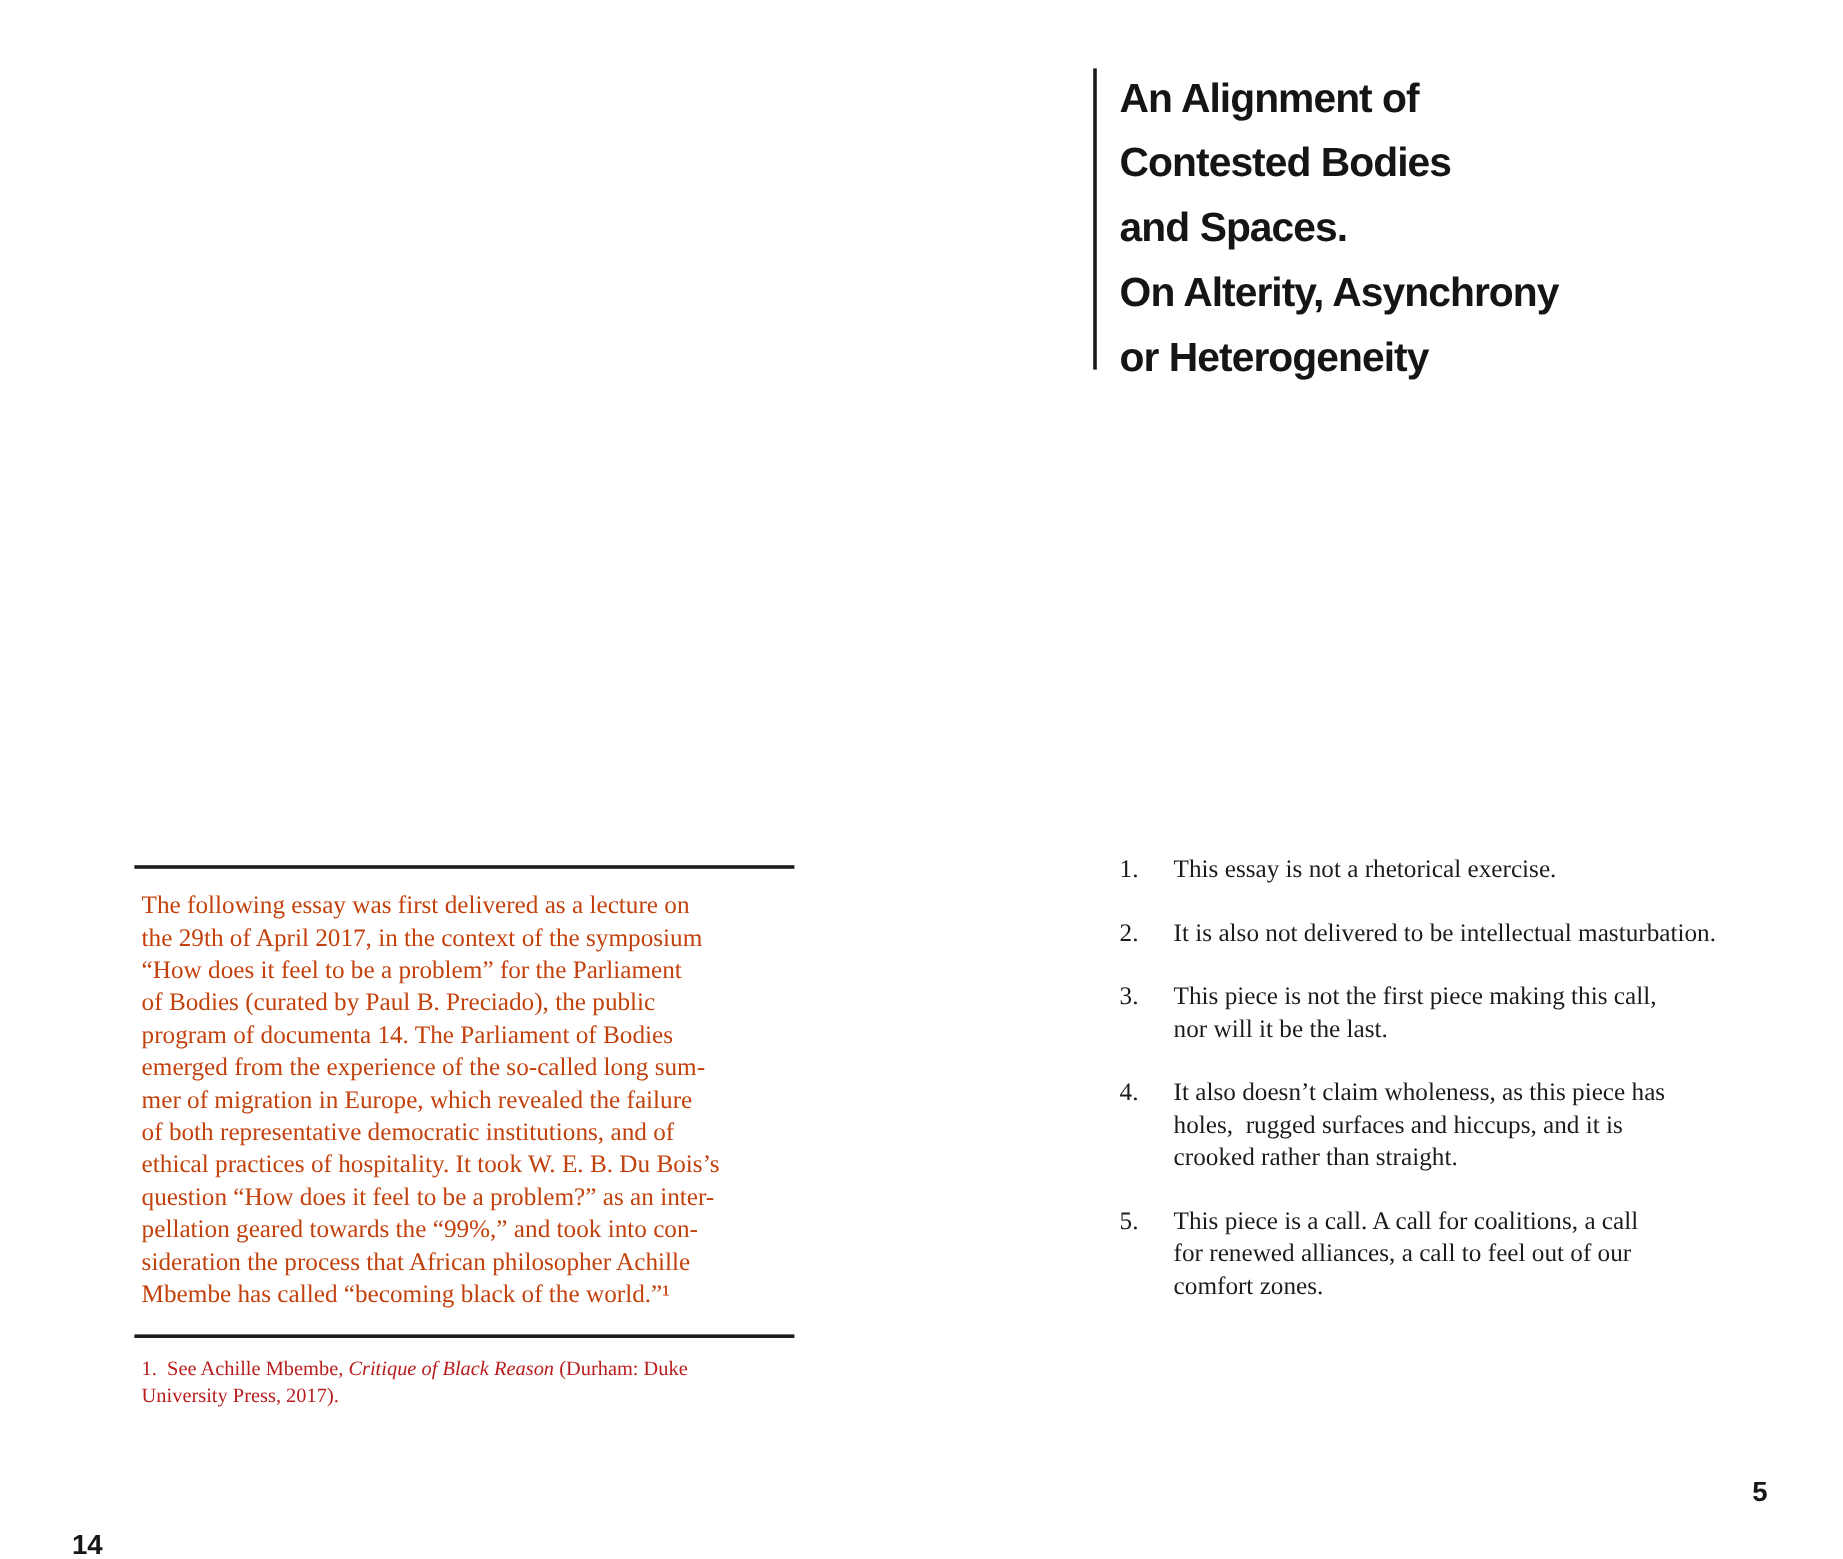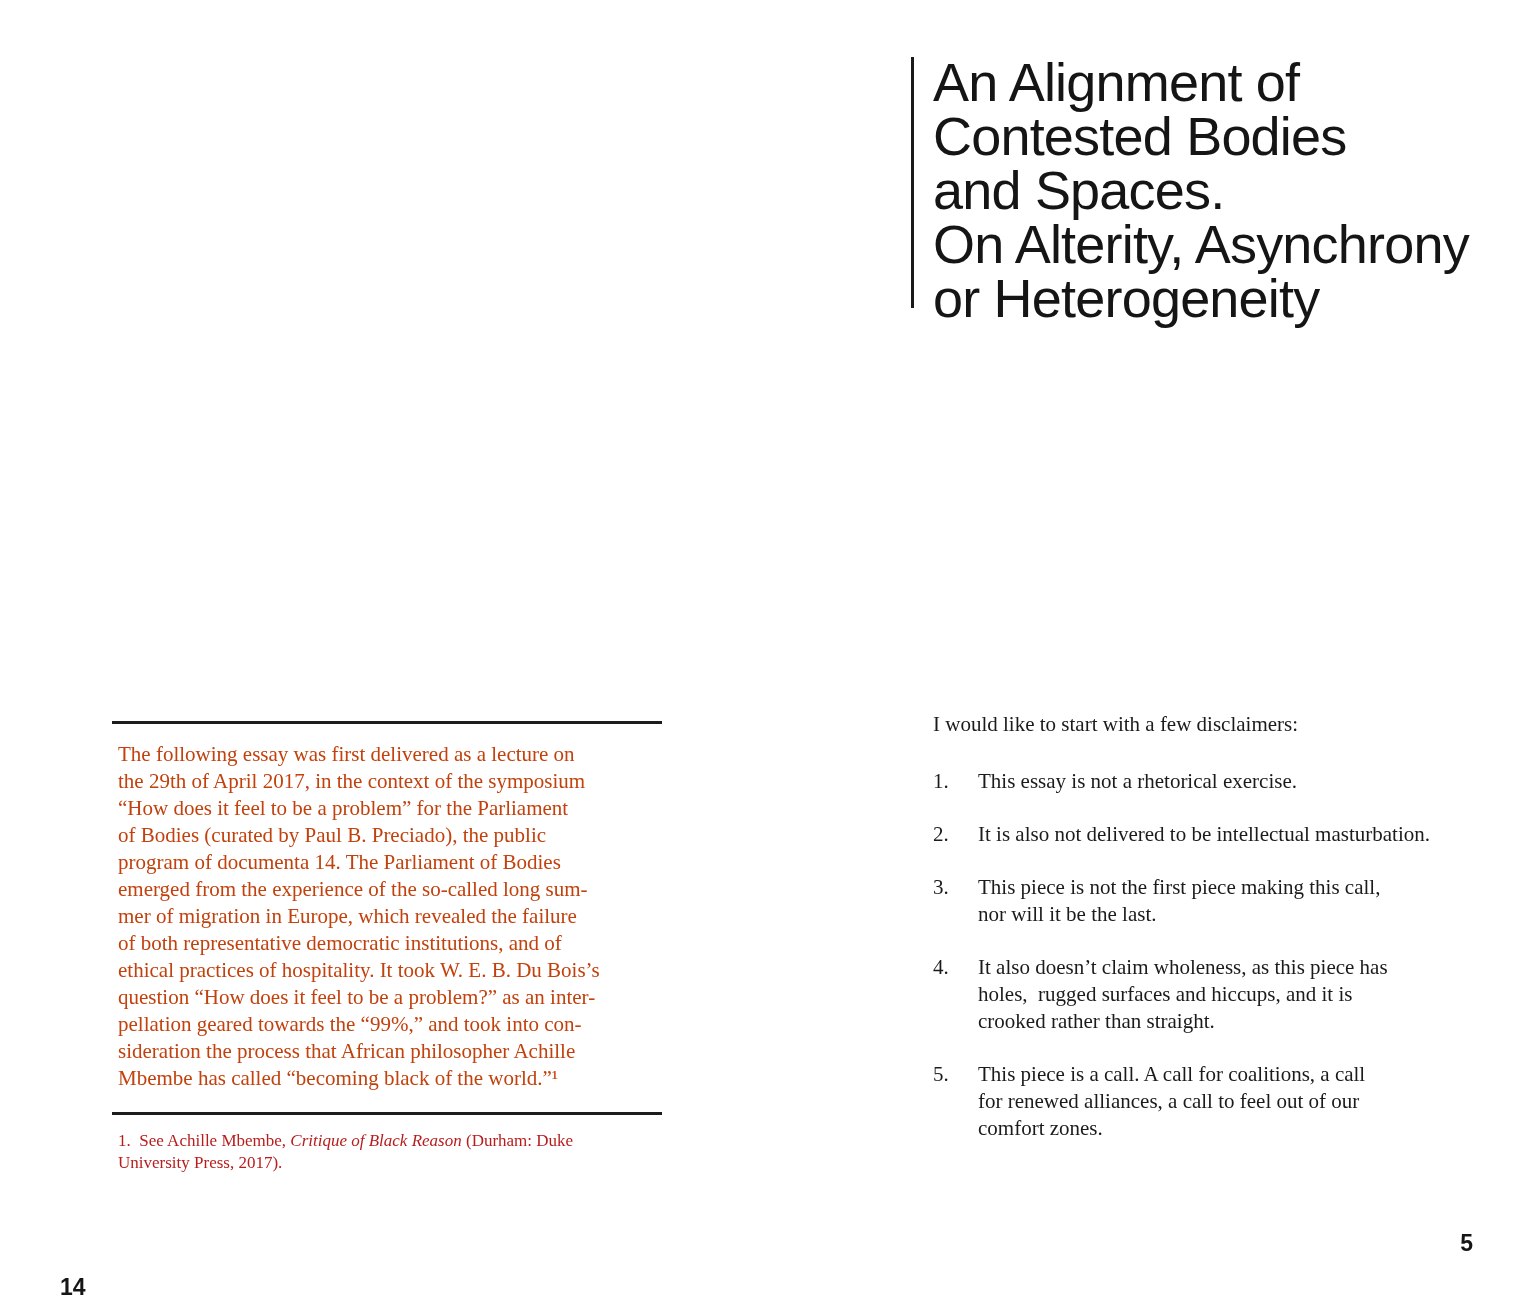--- a/index.html
+++ b/index.html
@@ -68,22 +68,22 @@
     width: 3px;
     height: 251px;
     background: #1a1a1a;
   }
   .chapter-title {
     position: absolute;
     left: 933px;
     top: 55px;
     width: 600px;
     font-family: "Liberation Sans", sans-serif;
-    font-weight: 400;
-    font-size: 54px;
+    font-weight: 700;
+    font-size: 34px;
     line-height: 54px;
     letter-spacing: -0.8px;
     white-space: pre-line;
     color: #151515;
   }
 
   .body-right {
     position: absolute;
     left: 933px;
     top: 711px;
@@ -126,21 +126,20 @@
 
   <div>
     <div class="title-bar"></div>
     <h1 class="chapter-title" style="margin:0;">An Alignment of
 Contested Bodies
 and Spaces.
 On Alterity, Asynchrony
 or Heterogeneity</h1>
 
     <div class="body-right">
-      <div class="intro">I would like to start with a few disclaimers:</div>
 
       <div>
 
           <div class="disclaimer">
             <span class="num">1.</span>
             <div class="text">This essay is not a rhetorical exercise.</div>
           </div>
 
           <div class="disclaimer">
             <span class="num">2.</span>

